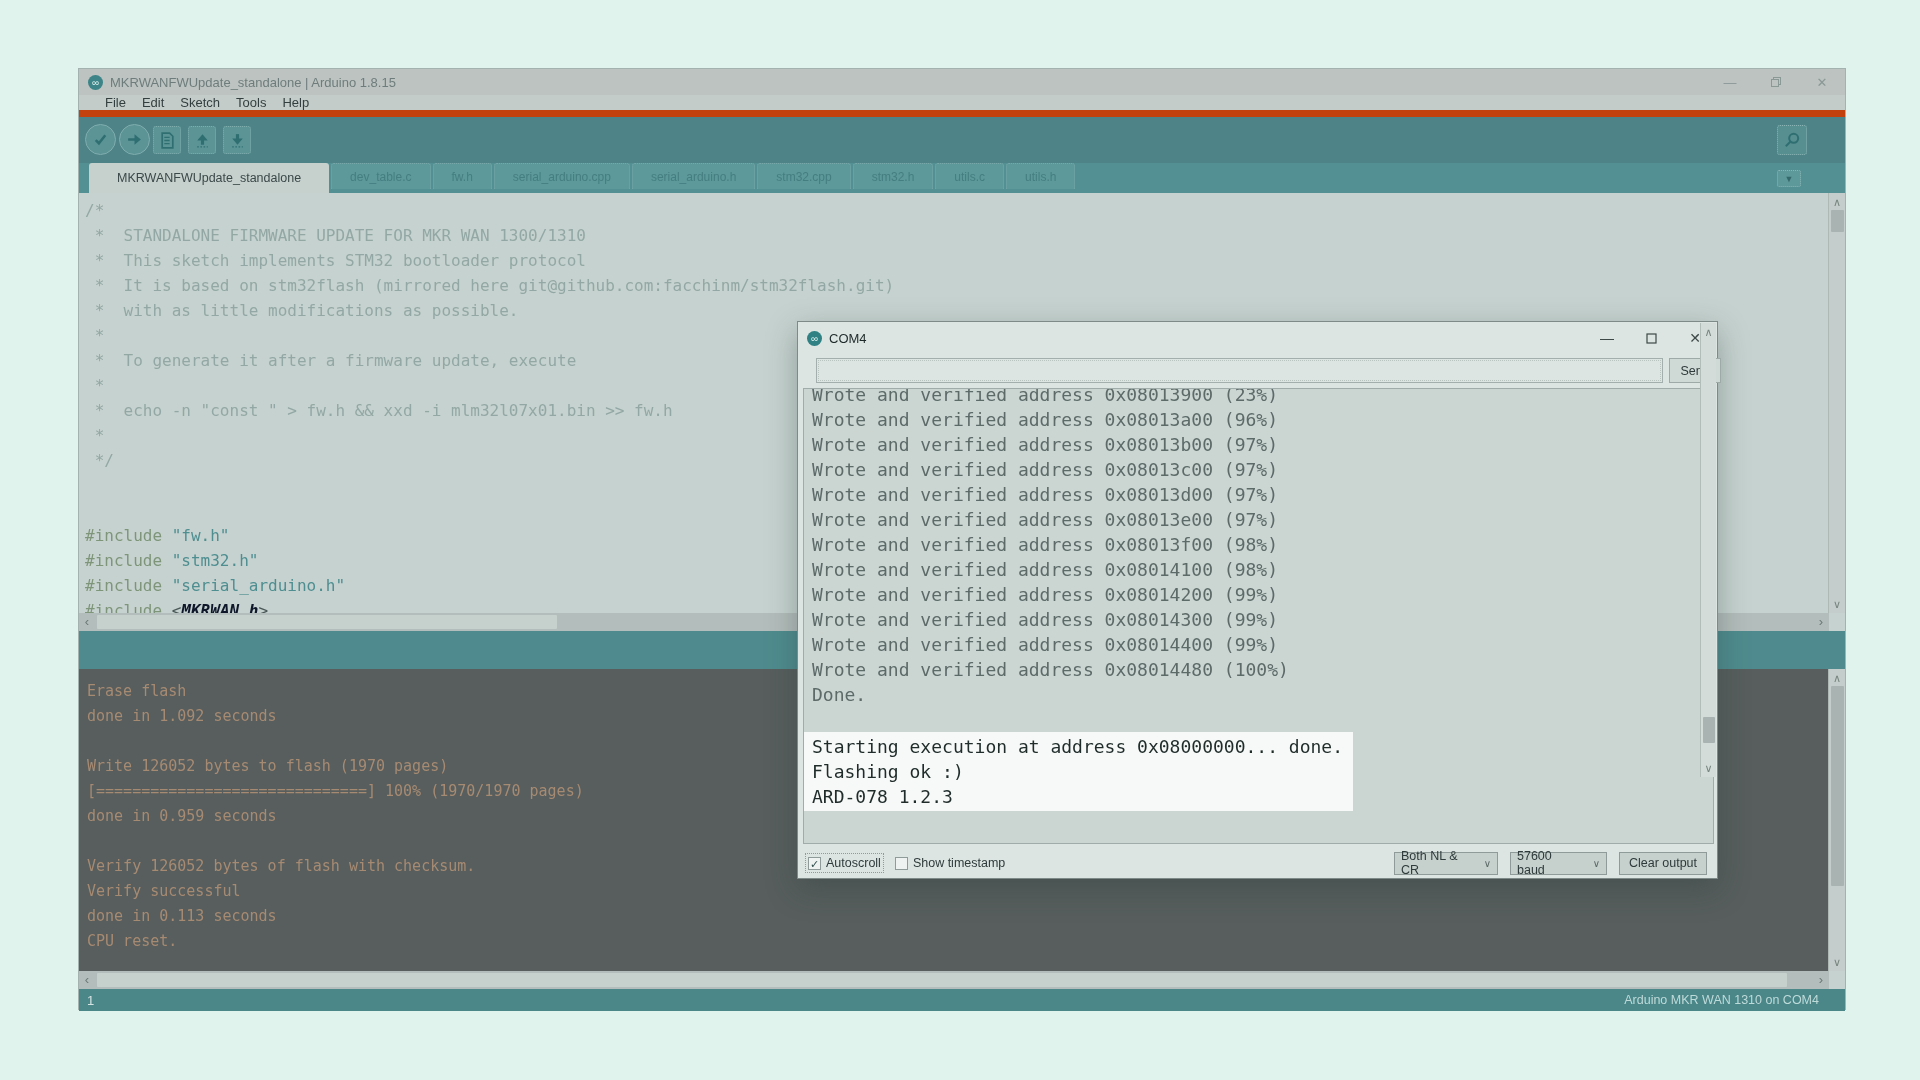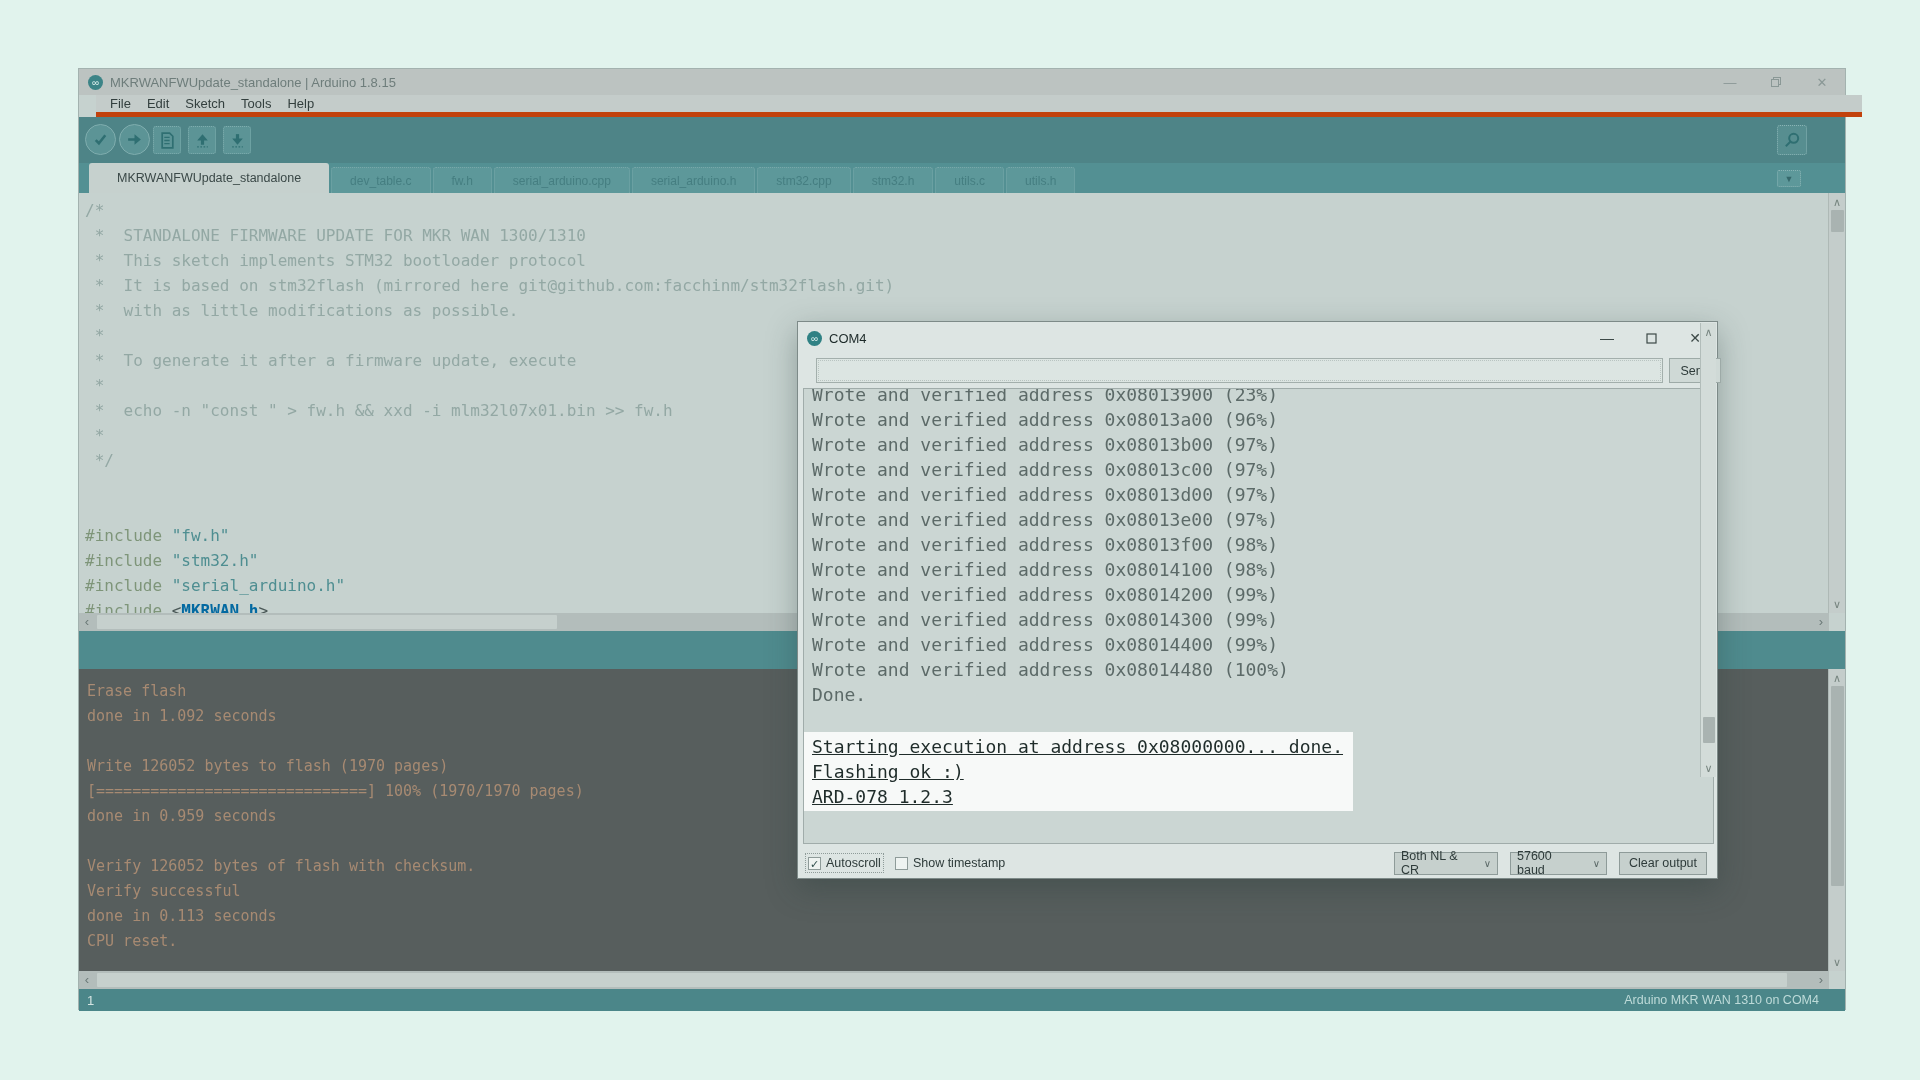--- a/index.html
+++ b/index.html
@@ -13,22 +13,22 @@
   .titlebar { position:absolute; left:0; top:0; width:100%; height:26px; background:#bcc3c1;
               display:flex; align-items:center; }
   .app-icon { width:15px; height:15px; border-radius:50%; background:#3c8487; color:#dceeec;
               font-size:10px; line-height:15px; text-align:center; margin:0 7px 0 9px; flex:none; }
   .title-text { font-size:13px; color:#6e7d7b; }
   .win-controls { margin-left:auto; display:flex; }
   .win-btn { width:46px; height:26px; display:flex; align-items:center; justify-content:center;
              color:#8a9896; font-size:13px; }
   .win-btn svg { stroke:#8a9896; }
 
-  .menubar { position:absolute; left:17px; top:26px; width:100%; height:22px; background:#c4ccca;
-             border-bottom:5px solid #c2410c; display:flex; align-items:center; padding-left:6px; }
+  .menubar { position:absolute; left:0; top:26px; width:100%; height:22px; background:#c4ccca;
+             border-bottom:7px solid #c2410c; display:flex; align-items:center; padding-left:18px; }
   .menu-item { font-size:13px; color:#333f3e; padding:0 8px; }
 
   .toolbar { position:absolute; left:0; top:48px; width:100%; height:46px; background:#4e8487; }
   .tool-circle { position:absolute; top:7px; width:31px; height:31px; border-radius:50%;
                  background:#5c9496; border:1px solid #7fadae; display:flex; align-items:center; justify-content:center; }
   .tool-square { position:absolute; top:9px; width:28px; height:28px; border-radius:3px;
                  background:#5c9496; border:1px dotted #7fadae; display:flex; align-items:center; justify-content:center; }
   .tool-right { position:absolute; top:8px; right:38px; width:30px; height:30px; border-radius:3px;
                 background:#578e90; border:1px dotted #8ab4b5; display:flex; align-items:center; justify-content:center; }
 
@@ -42,21 +42,21 @@
   .tab-list-btn { position:absolute; right:44px; top:7px; width:24px; height:17px; background:#5d989a;
                   border:1px dotted #8ab4b5; border-radius:2px; color:#35686b; font-size:9px;
                   display:flex; align-items:center; justify-content:center; }
 
   .editor { position:absolute; left:0; top:124px; width:1750px; height:420px; background:#c6d2cf;
             overflow:hidden; padding:5px 0 0 6px; }
   .code-line { font-family:"DejaVu Sans Mono", monospace; font-size:16px; line-height:25px; white-space:pre; }
   .tok-cmt { color:#93a8a4; }
   .tok-dir { color:#7e9579; }
   .tok-str { color:#4e8e91; }
-  .tok-inc { color:#0369a1; font-weight:bold; }
+  .tok-inc { color:#0f172a; font-weight:bold;font-style:italic; }
   .tok-plain { color:#4a5857; }
 
   
   .v-scroll { position:absolute; width:17px; background:#c4cdcb; border-left:1px solid #aeb9b6; }
   .v-scroll.ed { right:0; top:124px; height:420px; }
   .v-scroll.co { right:0; top:600px; height:302px; }
   .v-arrow { position:absolute; left:0; width:100%; height:14px; color:#76847f; font-size:11px;
              text-align:center; line-height:14px; }
   .v-thumb { position:absolute; left:2px; width:13px; background:#a9b3b1; border-radius:1px; }
 
@@ -97,21 +97,21 @@
   .sm-send { position:absolute; right:8px; top:4px; width:52px; height:25px; background:#cfd9d6;
              border:1px solid #9daaa7; font-size:12.5px; color:#2e3b3a;
              display:flex; align-items:center; justify-content:center; }
 
   .sm-output { position:absolute; left:5px; top:66px; width:911px; height:456px; background:#cbd6d3;
                border:1px solid #a0acaa; overflow:hidden; }
   .sm-line { font-family:"DejaVu Sans Mono", monospace; font-size:18px; line-height:25px;
              color:#5c6a68; white-space:pre; padding-left:8px; }
   .sm-line.clipped { margin-top:-7px; }
   .sm-selection { display:table; background:#f7f9f8; padding:2px 10px 2px 0; margin-top:0; }
-  .sm-selection .sm-line { color:#1f2c2a;text-decoration:underline; }
+  .sm-selection .sm-line { color:#1f2c2a; }
 
   .sm-scroll { position:absolute; right:1px; top:1px; width:16px; height:454px; background:#d3dcd9;
                border-left:1px solid #b2bdba; }
 
   .sm-bottombar { position:absolute; left:0; top:524px; width:100%; height:34px; display:flex;
                   align-items:center; padding:0 10px; }
   .chk-group { display:flex; align-items:center; margin-right:14px; }
   .chk-group.focused { outline:1px dotted #8e9b99; outline-offset:2px; }
   .checkbox { width:13px; height:13px; background:#eef3f1; border:1px solid #8e9b99; font-size:11px;
               line-height:12px; text-align:center; color:#2f4e4c; margin-right:5px; }
@@ -187,21 +187,21 @@
     </span>
     <span class="tool-right">
       <svg width="18" height="18" viewBox="0 0 16 16">
           <circle cx="9.5" cy="6.5" r="4" fill="none" stroke="#2f6f72" stroke-width="1.8"></circle>
           <path d="M6.5 9.5L2.5 13.5" stroke="#2f6f72" stroke-width="1.8"></path>
         </svg>
     </span>
   </div>
 
   <div class="tabbar">
-    <span style="position:relative; display:flex; align-items:flex-end;">
+    <span style="position:relative; display:flex; align-items:flex-start;">
         <div class="tab active">MKRWANFWUpdate_standalone</div>
         <div class="tab">dev_table.c</div>
         <div class="tab">fw.h</div>
         <div class="tab">serial_arduino.cpp</div>
         <div class="tab">serial_arduino.h</div>
         <div class="tab">stm32.cpp</div>
         <div class="tab">stm32.h</div>
         <div class="tab">utils.c</div>
         <div class="tab">utils.h</div>
       </span>

